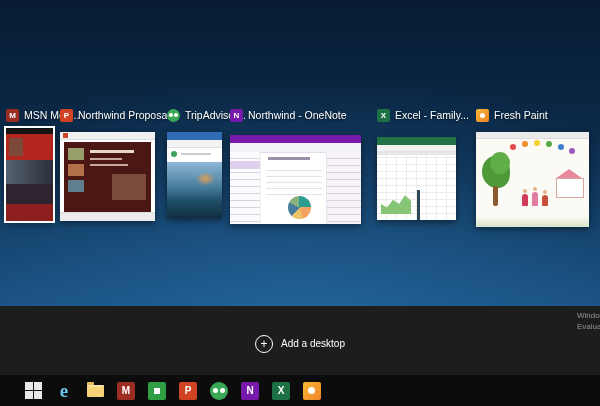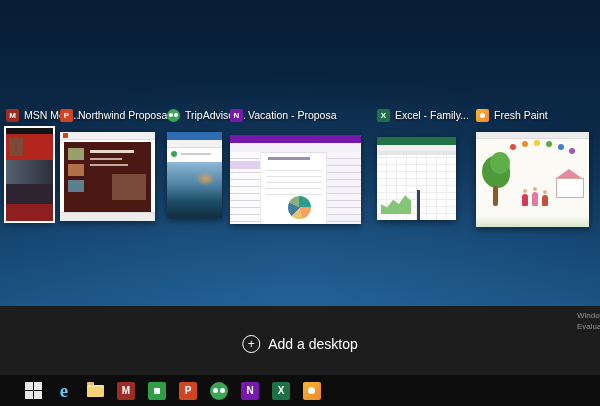--- a/index.html
+++ b/index.html
@@ -104,21 +104,21 @@
   .fig::before{content:"";position:absolute;top:-5px;left:1px;width:4px;height:4px;border-radius:50%;background:#e8b089;}
   .fg1{left:46px;top:62px;height:12px;background:#d23b5a;}
   .fg2{left:56px;top:60px;height:14px;background:#e07ca0;}
   .fg3{left:66px;top:63px;height:11px;background:#c94f3d;}
   .fp-ground{left:0;bottom:0;width:100%;height:11px;background:linear-gradient(180deg,rgba(150,190,120,0),rgba(150,190,120,.35));}
   
   .bottom-strip{position:absolute;left:0;top:306px;width:100%;height:69px;background:#1d1d1d;}
   .add-desktop{position:absolute;left:50%;top:55%;transform:translate(-50%,-50%);display:flex;align-items:center;gap:8px;cursor:pointer;}
   .plus-circle{width:16px;height:16px;border:1px solid #fff;border-radius:50%;display:flex;align-items:center;justify-content:center;
     color:#fff;font-size:12px;line-height:1;}
-  .add-label{color:#fff;font-size:14px;}
+  .add-label{color:#fff;font-size:10px;}
   .watermark{position:absolute;left:577px;top:4px;color:rgba(255,255,255,.5);font-size:8px;line-height:11px;white-space:nowrap;}
   
   .taskbar{position:absolute;left:0;bottom:0;width:100%;height:31px;background:#0c0c0c;display:flex;align-items:center;padding-left:22px;gap:9px;box-sizing:border-box;}
   .tb-icon{width:22px;height:22px;display:flex;align-items:center;justify-content:center;cursor:pointer;position:relative;}
   .flag{display:grid;grid-template-columns:8px 8px;grid-template-rows:8px 8px;gap:1px;}
   .flag b{background:#e8e8e8;display:block;}
   .e{color:#69c5f0;font-size:19px;font-weight:bold;font-family:"Liberation Serif",serif;line-height:1;}
   .folder-shape{width:17px;height:12px;background:#f7d277;border-radius:1px;position:relative;box-shadow:inset 0 2px 0 rgba(255,255,255,.35);}
   .folder-shape::before{content:"";position:absolute;top:-3px;left:0;width:7px;height:3px;background:#e9bf5e;border-radius:1px 1px 0 0;}
   .tile span{width:18px;height:18px;display:flex;align-items:center;justify-content:center;color:#fff;font-size:10px;font-weight:700;border-radius:2px;}
@@ -191,21 +191,21 @@
       <b class="trip-line"></b>
       <b class="trip-photo"></b>
     </div>
   </div>
 
   <div class="win w3">
     <div class="win-label">
       <span class="appic on">
           <i>N</i>
         </span>
-      <span class="wtitle">Vacation - Proposa</span>
+      <span class="wtitle">Northwind - OneNote</span>
     </div>
     <div class="thumb t-on">
       <b class="on-title"></b>
       <b class="on-ribbon"></b>
       <b class="on-left"></b>
       <b class="on-sel"></b>
       <b class="on-head"></b>
       <b class="on-main"></b>
       <b class="on-pie"></b>
       <b class="on-right"></b>

